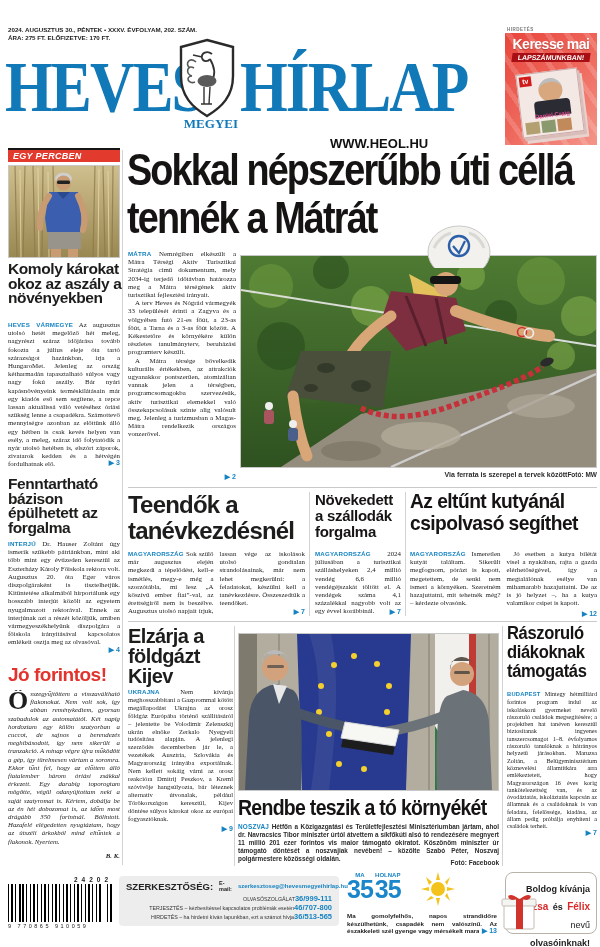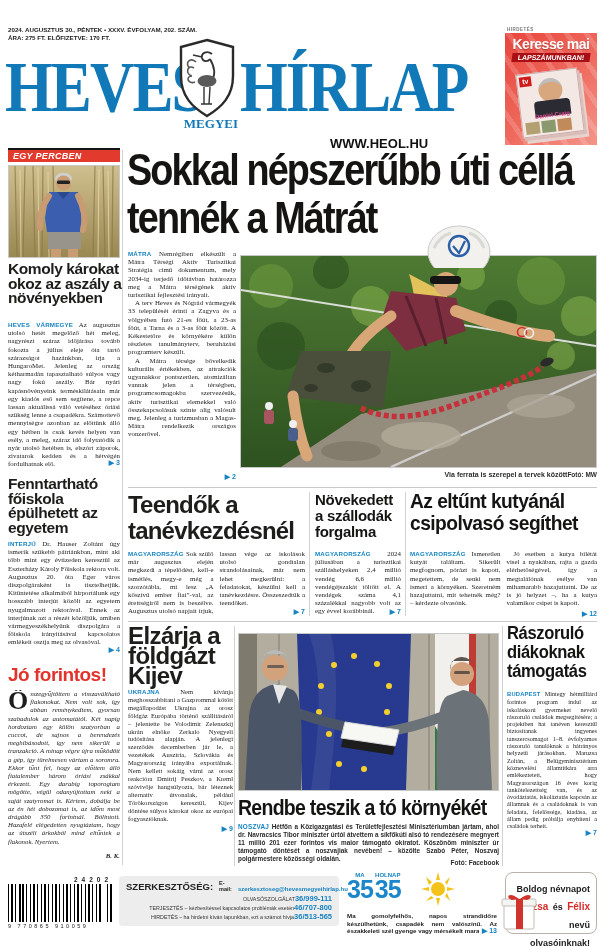--- a/index.html
+++ b/index.html
@@ -98,21 +98,21 @@
 </div>
 
 <div class="h-light" style="left:8px;top:262px;width:116px;font-size:15.5px;line-height:14.5px;letter-spacing:-.4px">Komoly károkat okoz az aszály a növényekben</div>
 
 <div class="body-txt" style="left:8px;top:321px;width:112px;height:146px">
   <span class="tag">HEVES VÁRMEGYE</span>
   <span>Az augusztus utolsó hetét megelőző hét meleg, nagyrészt száraz időjárása tovább fokozta a július eleje óta tartó szárazságot hazánkban, írja a HungaroMet. Jelenleg az ország kétharmadán tapasztalható súlyos vagy nagy fokú aszály. Bár nyári kapásnövényeink terméskilátásain már egy kiadós eső sem segítene, a repce lassan aktuálissá váló vetéséhez óriási szükség lenne a csapadékra. Számottevő mennyiségre azonban az előttünk álló egy hétben is csak kevés helyen van esély, a meleg, száraz idő folytatódik a nyár utolsó hetében is, elszórt záporok, zivatarok kedden és a hétvégén fordulhatnak elő.</span>
   <span class="pg" style="position:absolute;right:0;bottom:0">▶ 3</span>
 </div>
 
-<div class="h-light" style="left:8px;top:477px;width:116px;font-size:15.5px;line-height:14.5px;letter-spacing:-.4px">Fenntartható főiskola épülhetett az egyetem</div>
+<div class="h-light" style="left:8px;top:477px;width:116px;font-size:15.5px;line-height:14.5px;letter-spacing:-.4px">Fenntartható bázison épülhetett az forgalma</div>
 
 <div class="body-txt" style="left:8px;top:540px;width:112px;height:114px">
   <span class="tag">INTERJÚ</span>
   <span>Dr. Hauser Zoltánt úgy ismerik szűkebb pátriánkban, mint aki több mint egy évtizeden keresztül az Eszterházy Károly Főiskola rektora volt. Augusztus 20. óta Eger város díszpolgáraként is tisztelhetjük. Kitüntetése alkalmából hírportálunk egy hosszabb interjút közölt az egyetem nyugalmazott rektorával. Ennek az interjúnak azt a részét közöljük, amiben vármegyeszékhelyünk díszpolgára a főiskola irányításával kapcsolatos emlékeit osztja meg az olvasóval.</span>
   <span class="pg" style="position:absolute;right:0;bottom:0">▶ 4</span>
 </div>
 
 <div class="abs" style="left:8px;top:664px;font-size:19px;font-weight:bold;color:#e2342c;letter-spacing:-.5px">Jó forintos!</div>
 
 <div class="body-txt" style="left:8px;top:690px;width:112px;height:170px;font-style:italic;font-size:6.8px;line-height:8.2px">
@@ -230,21 +230,21 @@
 
 <div class="h-bold cond" style="left:410px;top:490px;width:205px;font-size:21px;line-height:22px;letter-spacing:-.6px;transform:scaleX(.915)">Az eltűnt kutyánál csipolvasó segíthet</div>
 <div class="body-txt" style="left:410px;top:550px;width:187px;height:68px;columns:2;column-gap:6px">
   <p class="first"><span class="tag">MAGYARORSZÁG</span> <span>Ismeretlen kutyát találtam. Sikerült megfognom, pórázt is kapott, megetettem, de senki nem ismeri a környéken. Szeretném hazajuttatni, mit tehetnék még? – kérdezte olvasónk.</span></p>
   <p>Jó esetben a kutya bilétát visel a nyakában, rajta a gazda elérhetőségével, így a megtalálónak esélye van mihamarabb hazajuttatni. De az is jó helyzet –, ha a kutya valamikor csipet is kapott.</p>
   <span class="pg" style="position:absolute;right:0;bottom:0">▶ 12</span>
 </div>
 
 <div class="hline" style="left:128px;top:621px;width:469px"></div>
 
-<div class="h-light" style="left:128px;top:626px;width:106px;font-size:24px;line-height:20px;letter-spacing:-.6px">Elzárja a földgázt Kijev</div>
+<div class="h-light" style="left:128px;top:626px;width:106px;font-size:20px;line-height:20px;letter-spacing:-.6px">Elzárja a földgázt Kijev</div>
 <div class="body-txt" style="left:128px;top:688px;width:105px;height:145px;font-size:6.6px;line-height:7.9px">
   <span class="tag">UKRAJNA</span>
   <span>Nem kívánja meghosszabbítani a Gazprommal kötött megállapodást Ukrajna az orosz földgáz Európába történő szállításáról – jelentette be Volodimir Zelenszkij ukrán elnöke Zerkalo Nyegyeli tudósítása alapján. A jelenlegi szerződés decemberben jár le, a vezetékek Ausztria, Szlovákia és Magyarország irányába exportálnak. Nem kellett sokáig várni az orosz reakcióra Dmitrij Peszkov, a Kreml szóvivője hangsúlyozta, bár léteznek alternatív útvonalak, például Törökországon keresztül, Kijev döntése súlyos károkat okoz az európai fogyasztóknak.</span>
   <span class="pg" style="position:absolute;right:0;bottom:0">▶ 9</span>
 </div>
 
 <div class="vline" style="left:234px;top:626px;height:240px"></div>
 
 <div class="photo" style="left:238px;top:633px;width:261px;height:158px">
 <svg width="259" height="156" viewBox="0 0 259 156">
@@ -301,21 +301,21 @@
 <div class="vline" style="left:502px;top:626px;height:240px"></div>
 
 <div class="h-bold cond" style="left:507px;top:624px;width:100px;font-size:18px;line-height:19px;letter-spacing:-.4px;transform:scaleX(.92)">Rászoruló diákoknak támogatás</div>
 <div class="body-txt" style="left:507px;top:690px;width:90px;height:146px;font-size:6.2px;line-height:7.3px">
   <span class="tag" style="font-size:5.8px">BUDAPEST</span>
   <span>Mintegy hétmilliárd forintos program indul az iskoláskorú gyermeket nevelő rászoruló családok megsegítésére; a projektben hat tanéven keresztül biztosítanak ingyenes tanszercsomagot 1–8. évfolyamos rászoruló tanulóknak a hátrányos helyzetű járásokban. Maruzsa Zoltán, a Belügyminisztérium köznevelési államtitkára arra emlékeztetett, hogy Magyarországon 16 éves korig tankötelezettség van, és az óvodáztatás, iskoláztatás kapcsán az államnak és a családoknak is van feladata, felelőssége, kiadása, az állam pedig próbálja enyhíteni a családok terheit.</span>
   <span class="pg" style="position:absolute;right:0;bottom:0">▶ 7</span>
 </div>
 
 <div class="footer-box" style="left:119px;top:876px;width:220px;height:50px;padding:4px 7px">
-  <div style="display:flex;align-items:flex-end;gap:6px">
+  <div style="display:flex;align-items:center;gap:6px">
     <span style="font-size:9.5px;font-weight:bold;color:#222">SZERKESZTŐSÉG:</span>
     <span style="font-size:5.5px;font-weight:bold;color:#222">E-mail:</span>
     <span style="font-size:6px;font-weight:bold;color:#1583c2">szerkesztoseg@hevesmegyeihirlap.hu</span>
   </div>
   <div class="fineline" style="margin-top:2px">
       <span style="font-size:5.3px;color:#333">OLVASÓSZOLGÁLAT</span>
       <span style="font-size:7.5px;font-weight:bold;color:#1583c2">36/999-111</span>
     </div>
   <div class="fineline">
       <span style="font-size:5.3px;color:#333">TERJESZTÉS – kézbesítéssel kapcsolatos problémák esetén</span>
@@ -355,25 +355,25 @@
       </svg>
     </span>
   </div>
   <div style="position:relative;margin-top:2px;width:150px;font-size:6.2px;line-height:7.6px;font-weight:bold;color:#222;text-align:justify">
     <span>Ma gomolyfelhős, napos strandidőre készülhetünk, csapadék nem valószínű. Az északkeleti szél gyenge vagy mérsékelt marad.</span>
     <span class="pg" style="position:absolute;right:0;bottom:0">▶ 13</span>
   </div>
 </div>
 
 <div class="abs" style="left:505px;top:872px;width:92px;height:62px;border:1.2px solid #b9b2a8;border-radius:8px;padding:5px 6px 4px 4px;text-align:right">
-  <span style="font-size:9px;font-weight:bold;color:#1d1d1d">Boldog névnapot</span>
+  <span style="font-size:9px;font-weight:bold;color:#1d1d1d">Boldog kívánja</span>
   <span style="font-size:10px;font-weight:bold;color:#d92a2a">Rózsa</span>
   <span style="font-size:9px;font-weight:bold;color:#1d1d1d">és</span>
   <span style="font-size:10px;font-weight:bold;color:#d92a2a">Félix</span>
-  <span style="font-size:9px;font-weight:bold;color:#1d1d1d">nevű</span>
+  <span style="font-size:9px;font-weight:normal;color:#1d1d1d">nevű</span>
   <span style="font-size:9px;font-weight:bold;color:#1d1d1d">olvasóinknak!</span>
   <span style="position:absolute;left:-6px;bottom:-2px">
     <svg width="40" height="42" viewBox="0 0 40 42">
       <rect x="4" y="14" width="30" height="26" rx="2" fill="#fff" stroke="#c3bcb2"></rect>
       <rect x="2" y="10" width="34" height="7" rx="1.5" fill="#f4f4f2" stroke="#c3bcb2"></rect>
       <rect x="16" y="10" width="7" height="30" fill="#d0342c"></rect>
       <path d="M19 10 C10 2 4 8 12 11 Z M20 10 C29 2 35 8 27 11 Z" fill="#d0342c"></path>
     </svg>
   </span>
 </div>

